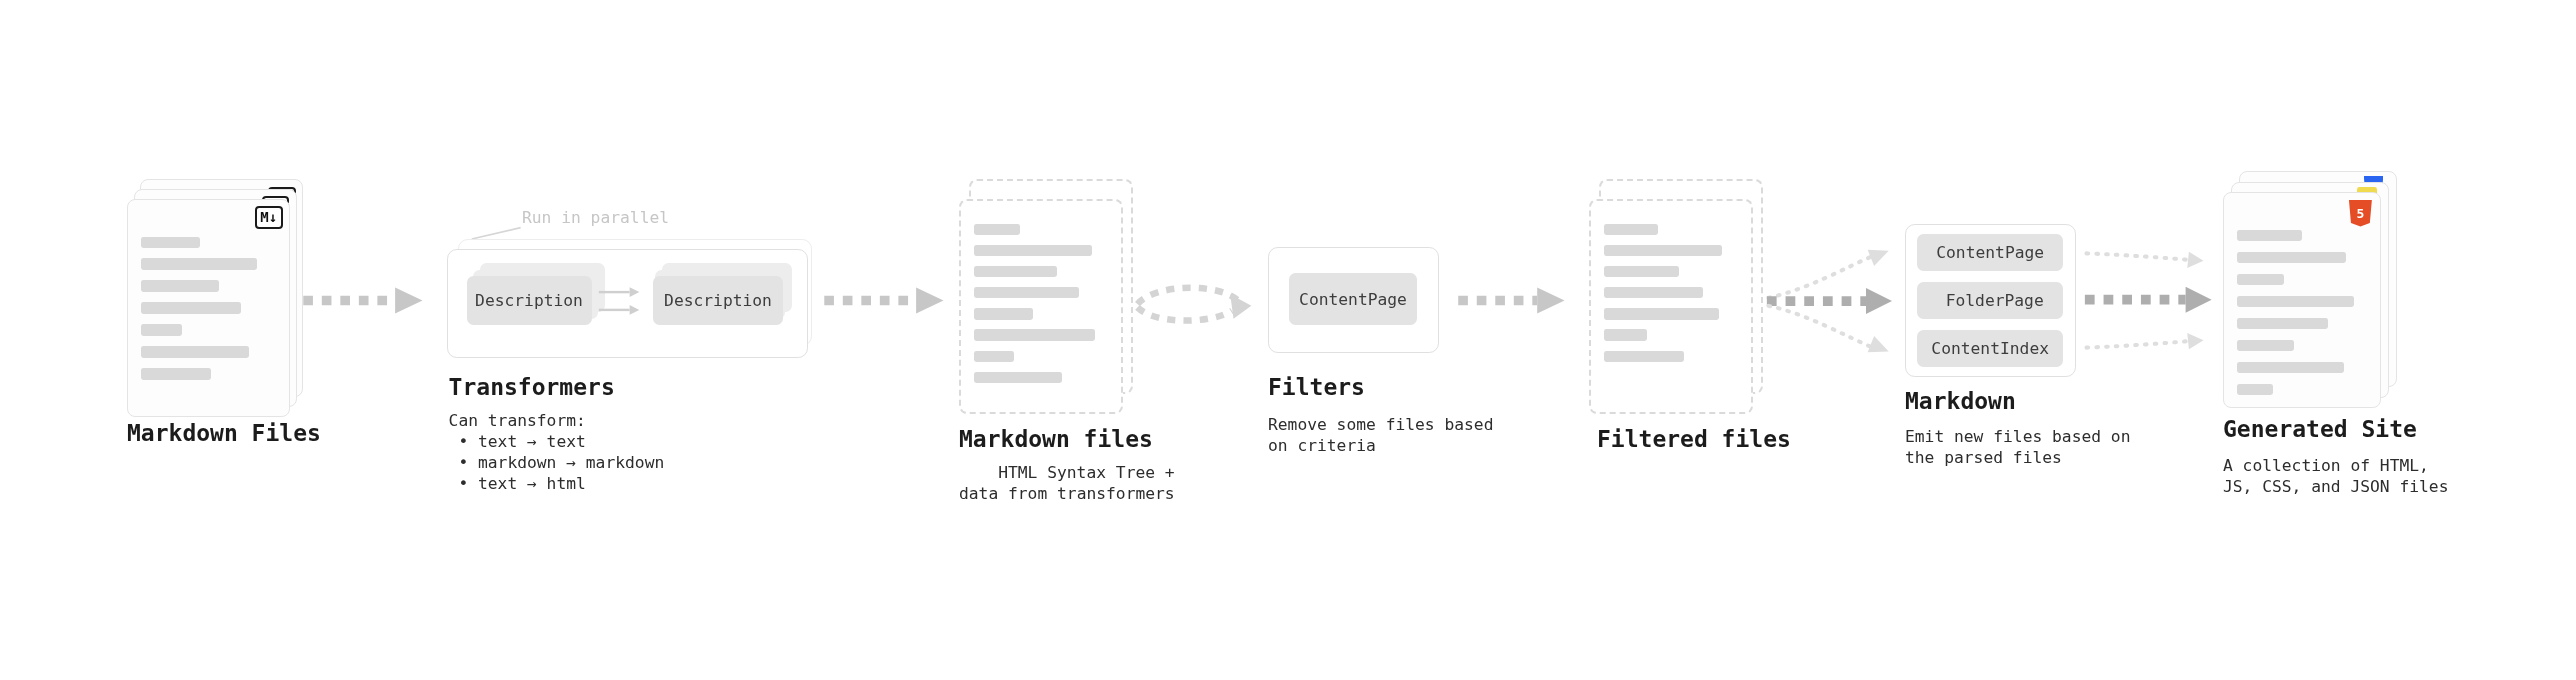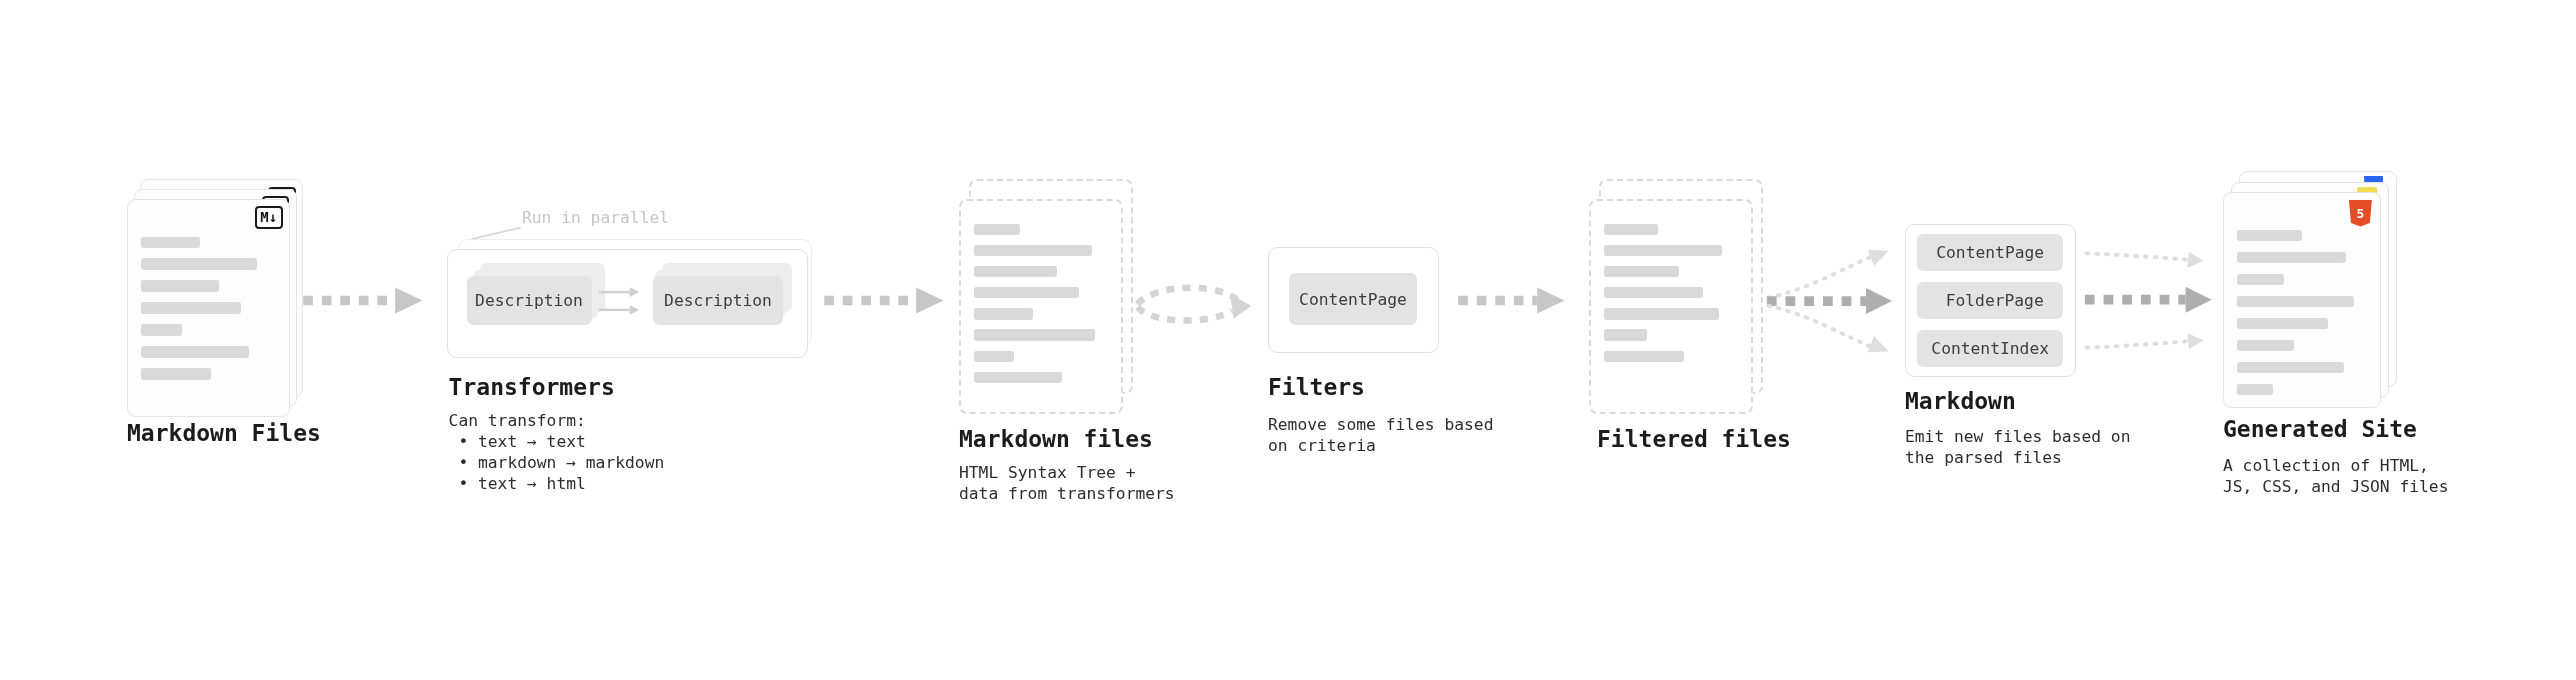--- a/index.html
+++ b/index.html
@@ -156,21 +156,21 @@
           <i class="bar" style="width: 88%;"></i>
           <i class="bar" style="width: 62%;"></i>
           <i class="bar" style="width: 78%;"></i>
           <i class="bar" style="width: 44%;"></i>
           <i class="bar" style="width: 90%;"></i>
           <i class="bar" style="width: 30%;"></i>
           <i class="bar" style="width: 66%;"></i>
         </div>
     </div>
     <h3 class="stage-title" style="left:0; top:247px;">Markdown files</h3>
-    <div class="stage-desc" style="left:0; top:283px;">
+    <div class="stage-desc" style="left:0; top:283px;text-align:right;">
       <div>HTML Syntax Tree +</div>
       <div>data from transformers</div>
     </div>
   </section>
 
   <section class="stage" style="left:1268px; top:247px; width:195px; height:244px;">
     <div class="box" style="left:0; top:0; width:171px; height:106px;"></div>
     <div class="chip" style="left:21px; top:26px; width:128px; height:52px;">ContentPage</div>
     <h3 class="stage-title" style="left:0; top:127px;">Filters</h3>
     <div class="stage-desc" style="left:0; top:167px;">

